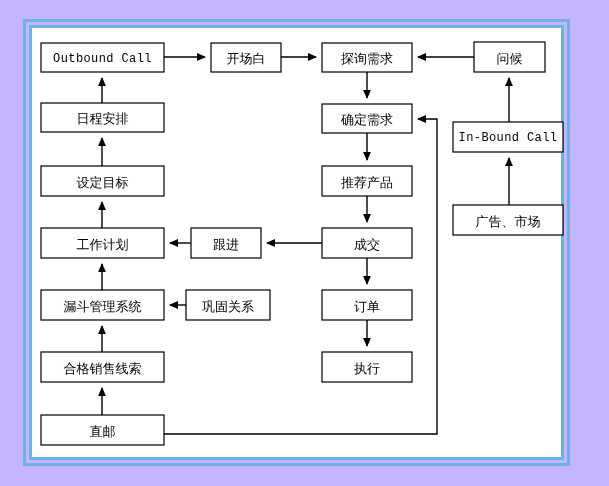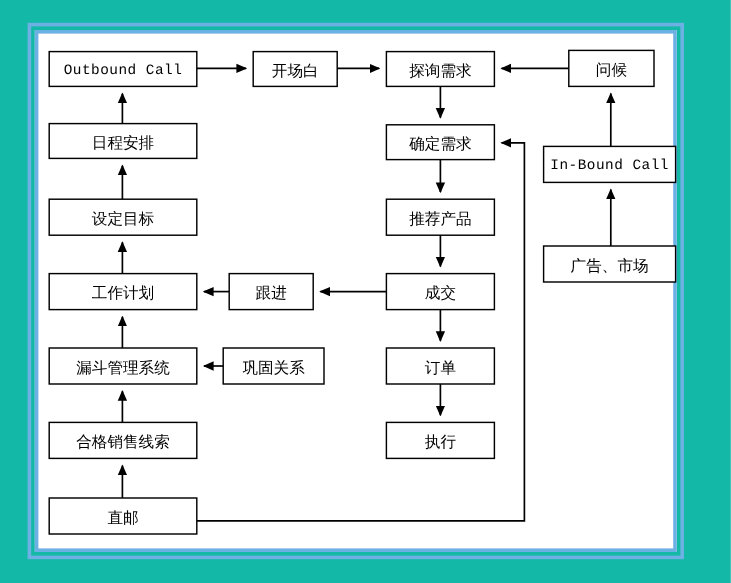--- a/index.html
+++ b/index.html
@@ -10,21 +10,21 @@
   body {
     width: 609px;
     height: 486px;
     font-family: "Liberation Sans", sans-serif;
     overflow: hidden;
   }
   #canvas {
     position: relative;
     width: 609px;
     height: 486px;
-    background: #14b8a6;
+    background: #c4b5fd;
     text-decoration: underline;
   }
   
   .frame-outer {
     position: absolute;
     left: 23px;
     top: 19px;
     width: 547px;
     height: 447px;
     border: 3px solid #6cb0e4;

